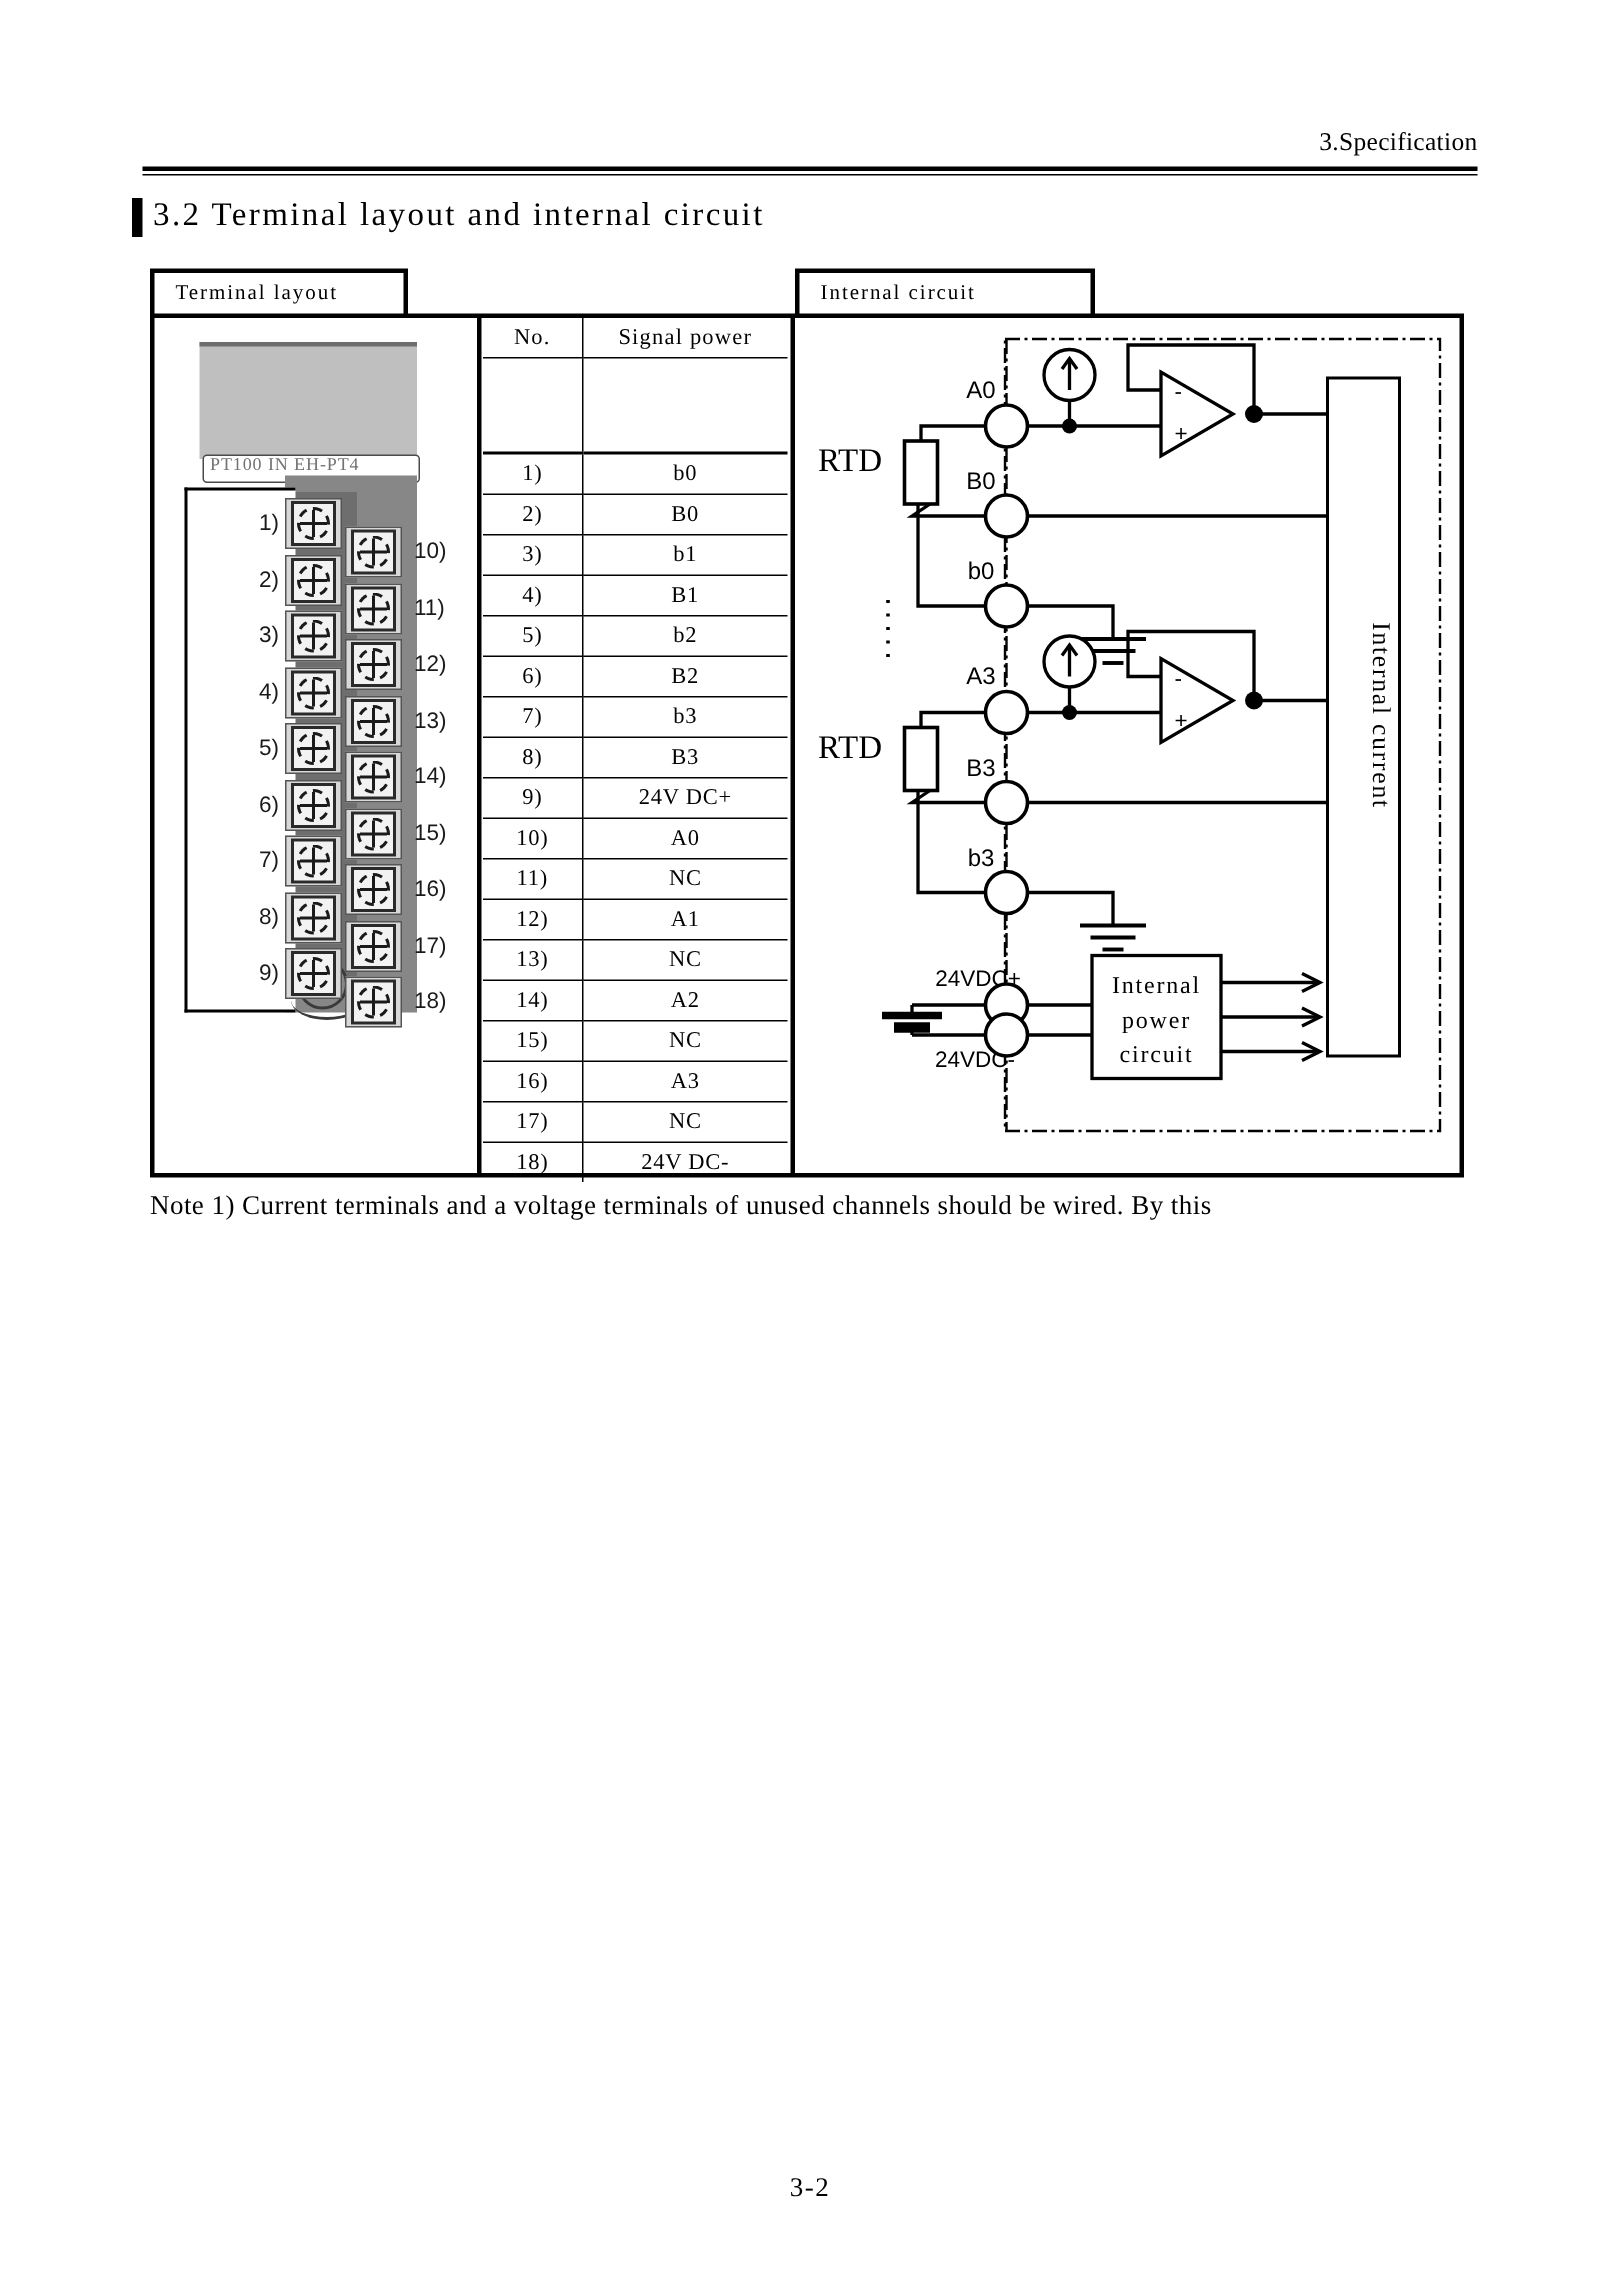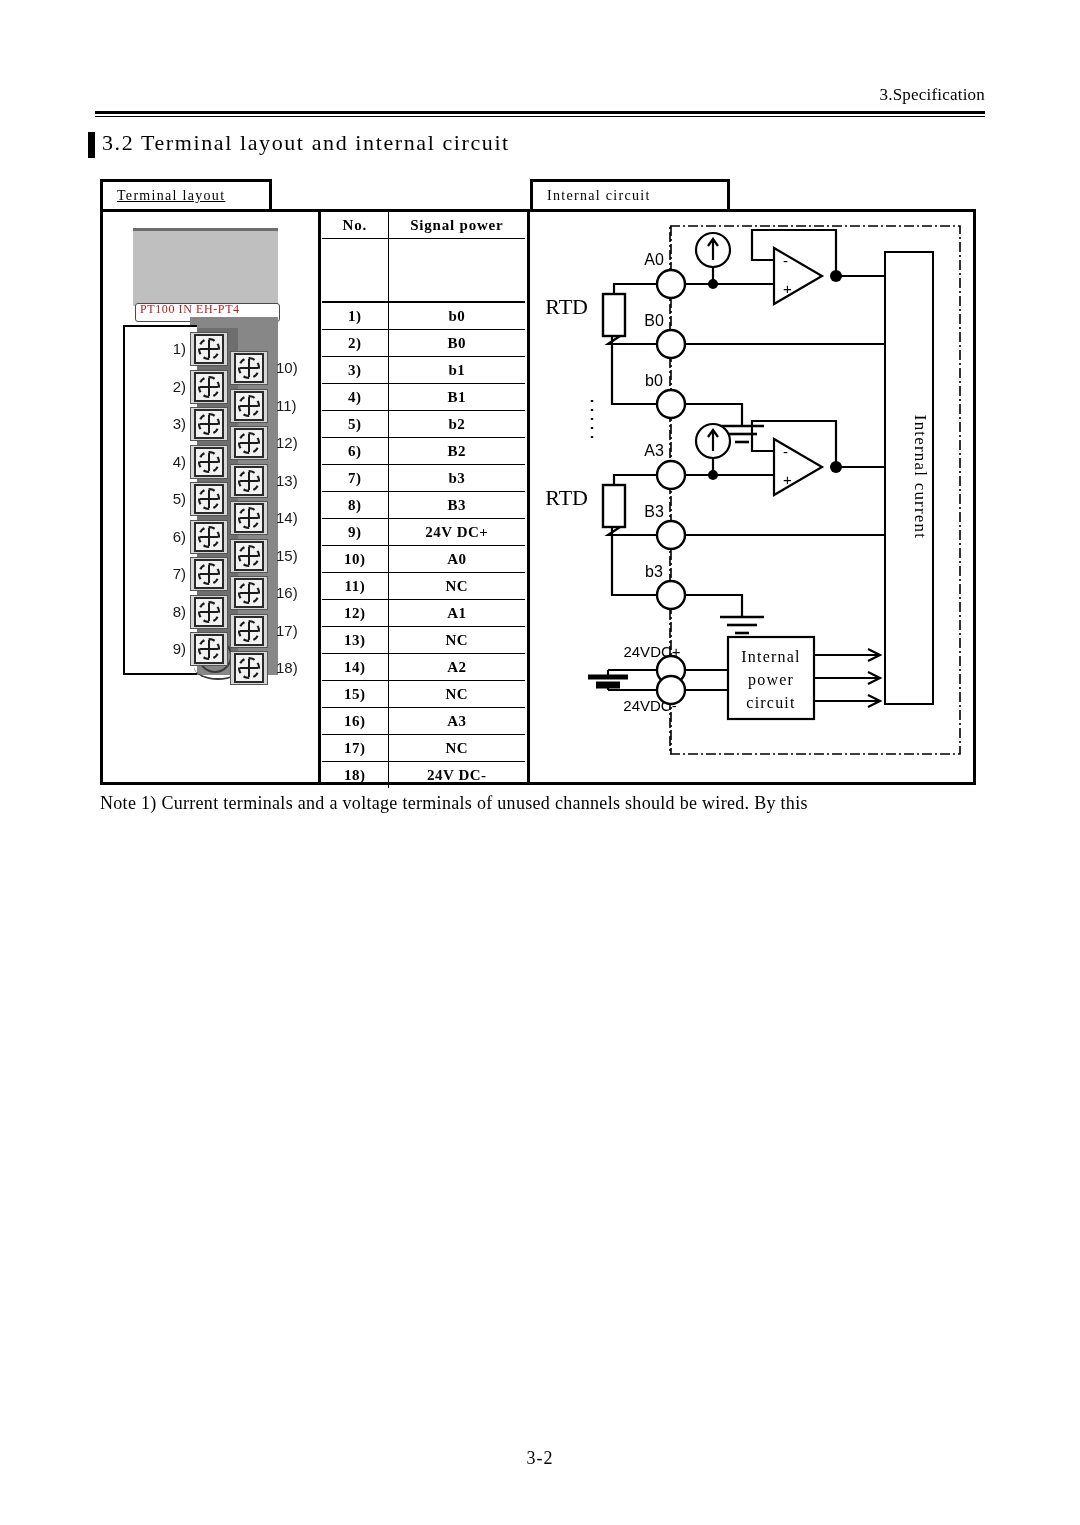--- a/index.html
+++ b/index.html
@@ -96,21 +96,20 @@
     font-size: 14px;
     letter-spacing: 1.3px;
     padding-left: 14px;
     z-index: 5;
     white-space: nowrap;
   }
   #tab-terminal-layout {
     left: 100px;
     top: 179px;
     width: 172px;
-    text-decoration: underline;
   }
   #tab-internal-circuit {
     left: 530px;
     top: 179px;
     width: 200px;
   }
 
   
   .frame-divider {
     position: absolute;
@@ -148,21 +147,21 @@
     border: 1px solid #4a4a4a;
     border-radius: 3px;
     overflow: hidden;
   }
   #tb-nameplate-text {
     position: absolute;
     left: 4px;
     top: -2px;
     font-size: 12px;
     letter-spacing: 0.6px;
-    color: #b91c1c;
+    color: #737373;
     white-space: nowrap;
   }
   
   #tb-body {
     position: absolute;
     left: 80px;
     top: 103px;
     width: 88px;
     height: 358px;
     background: #878787;
@@ -263,21 +262,21 @@
     position: absolute;
     left: 322px;
     top: 212px;
     width: 203px;
     border-collapse: collapse;
     font-size: 15px;
   }
   #signal-table td, #signal-table th {
     border: 1px solid #000;
     text-align: center;
-    font-weight: bold;
+    font-weight: normal;
     padding: 0;
     height: 26px;
     letter-spacing: 0.5px;
   }
   #signal-table .col-no   { width: 66px; }
   #signal-table .col-sig  { width: 137px; }
   #signal-table thead td {
     border-top: none;
     border-left: none;
     border-right: 1px solid #000;

